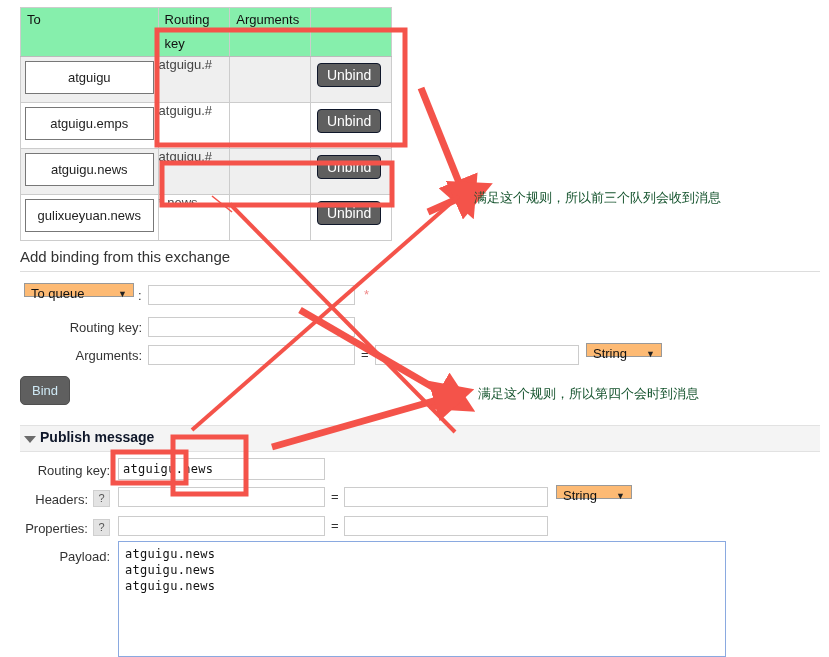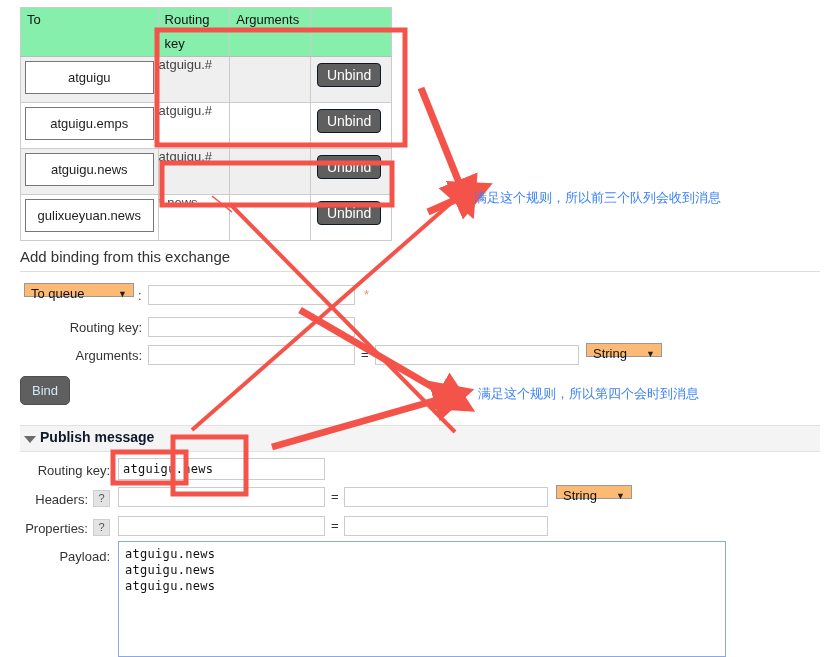--- a/index.html
+++ b/index.html
@@ -172,21 +172,21 @@
     letter-spacing:0.3px;
   }
 
   
   .overlay{
     position:absolute;left:0;top:0;width:829px;height:657px;
     pointer-events:none;
   }
   .anno-text{
     position:absolute;
-    color:#3b82f6;
+    color:#14532d;
     font-size:13px;
     font-family:"DejaVu Sans","Liberation Sans",sans-serif;
     white-space:nowrap;
     text-align:right;
   }
 </style>
 </head>
 <body>
 
 <div id="root">

